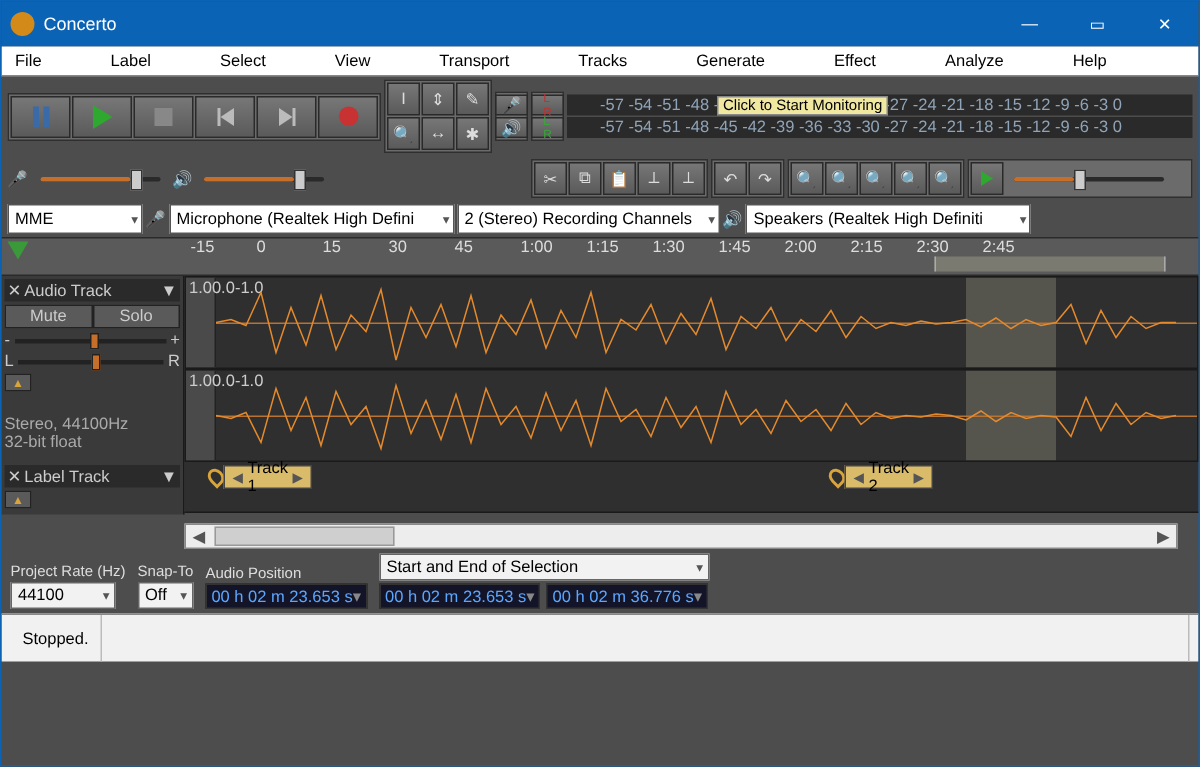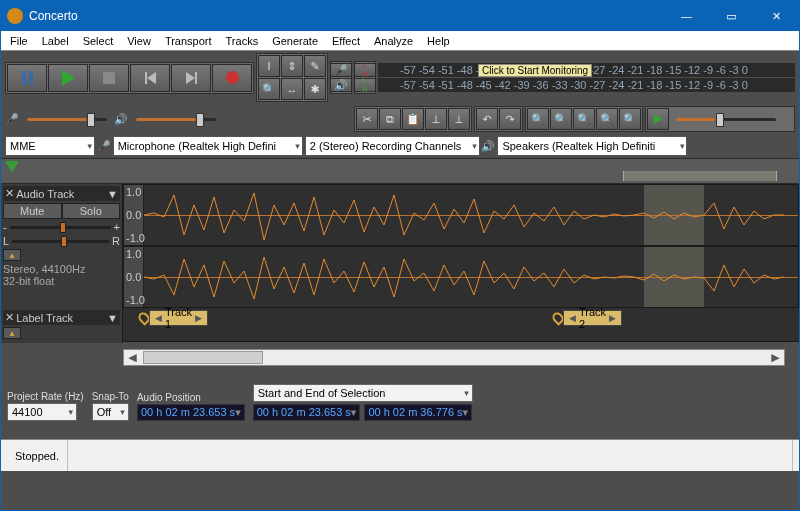--- a/index.html
+++ b/index.html
@@ -1,21 +1,21 @@
 <!DOCTYPE html>
 <html><head>
 <meta charset="utf-8">
 <style>
   * { box-sizing: border-box; margin:0; padding:0; font-family: "Segoe UI", Tahoma, sans-serif; font-size:11px; }
   body { width:800px; height:511px; overflow:hidden; background:#4d4d4d; border:1px solid #0a63b5; }
   .titlebar { height:30px; background:#0a63b5; color:#fff; display:flex; align-items:center; }
   .titlebar .ico { width:16px; height:16px; margin:0 6px; background:#d48a18; border-radius:50%; }
   .titlebar .title { flex:1; font-size:12px; }
   .winbtn { width:45px; height:30px; display:flex;align-items:center;justify-content:center; color:#fff;}
-  .menubar { height:20px; background:#fff; border-bottom:1px solid #888; display:flex; align-items:center; padding-left:2px;}
+  .menubar { height:20px; background:#fff; border-bottom:1px solid #888; display:flex; align-items:center; padding-left:2px;gap:32px;}
   .menubar span{ padding:2px 7px; color:#000; cursor:default;}
   .toolrow { background:#4d4d4d; padding:2px 4px; display:flex; align-items:center; gap:2px;}
   .tgroup { background:#6b6b6b; border:1px solid #2f2f2f; display:flex; align-items:center; padding:1px; gap:1px;}
   .tbtn { width:32px; height:28px; background:linear-gradient(#777,#5a5a5a); border:1px solid #2a2a2a; display:flex;align-items:center;justify-content:center; color:#ddd;}
   .tbtn.small{width:22px;height:22px;}
   .meter { height:28px; background:#2a2a2a; color:#8fa4b8; display:flex; align-items:center; font-size:9px; position:relative; overflow:hidden; padding-left:22px;}
   .meter .ticks{ letter-spacing:0px; white-space:nowrap;}
   .meter .bubble{ position:absolute; top:1px; left:100px; background:#f0e7a1; color:#000; border:1px solid #888; padding:0 3px; font-size:10px;}
   .devrow { background:#4d4d4d; display:flex; align-items:center; gap:2px; padding:2px 4px;}
   .combo { background:#fff; border:1px solid #555; height:20px; display:flex; align-items:center; padding:0 14px 0 4px; position:relative; color:#000;}
@@ -31,39 +31,39 @@
   .tl-ruler .lbls{display:flex; }
   .tl-ruler .lbls span{width:44px; text-align:left;}
   .trackarea{display:flex; background:#4d4d4d;}
   .trackhead{width:122px; background:#3a3a3a; color:#ccc; font-size:10px; padding:2px; border-right:1px solid #1a1a1a;}
   .th-title{background:#2a2a2a; padding:1px 2px; display:flex; align-items:center; gap:2px;}
   .th-btns{display:flex; margin:2px 0;}
   .th-btns .b{flex:1; background:#5a5a5a; border:1px solid #222; text-align:center; padding:1px 0;}
   .th-gain, .th-pan{display:flex; align-items:center; margin:2px 0; font-size:9px;}
   .th-gain .s,.th-pan .s{flex:1; height:3px; background:#222; margin:0 3px; position:relative;}
   .th-gain .k,.th-pan .k{position:absolute; top:-4px; width:6px;height:11px; background:#c56f2b;border:1px solid #222;}
-  .th-info{font-size:9px; color:#aaa; margin-top:2px;}
+  .th-info{font-size:9px; color:#aaa; margin-top:16px;}
   .trackbody{flex:1; display:flex; flex-direction:column;}
   .wave{height:62px; background:#2f2f2f; border:1px solid #1a1a1a; position:relative; overflow:hidden;}
-  .wave .amp-scale{position:absolute;left:0;top:0;bottom:0;width:20px;background:#4a4a4a;color:#ccc;font-size:8px;display:flex;flex-direction:column;justify-content:space-between;padding:1px 2px;border-right:1px solid #222;}
+  .wave .amp-scale{position:absolute;left:0;top:0;bottom:0;width:20px;background:#4a4a4a;color:#ccc;font-size:8px;display:flex;flex-direction:row;justify-content:space-between;padding:1px 2px;border-right:1px solid #222;}
   .wave .mid{position:absolute;left:20px;right:0;top:50%;height:1px;background:#b87333;}
   .wave svg{position:absolute;left:20px;top:0;height:100%;}
   .wave .sel{position:absolute; top:0;bottom:0; background:rgba(200,200,170,.25);}
   .labeltrack{display:flex;}
   .lbl-head{width:122px;background:#3a3a3a;color:#ccc;font-size:10px;padding:2px;border-right:1px solid #1a1a1a;}
   .lbl-body{flex:1;height:34px;background:#2f2f2f;position:relative;border-bottom:1px solid #1a1a1a;}
   .lbl-mark{position:absolute; top:4px;}
   .lbl-mark .pin{width:10px;height:12px; border:2px solid #d9a43b; border-radius:50% 50% 50% 0; transform:rotate(-45deg); background:#2f2f2f;}
   .lbl-mark .tag{position:absolute; left:10px; top:-2px; background:#d9bb6a; color:#000; padding:0 5px; border:1px solid #444; display:flex;align-items:center; height:16px;}
   .lbl-mark .tag::before,.lbl-mark .tag::after{content:"◀"; color:#555; font-size:9px;}
   .lbl-mark .tag::after{content:"▶";}
   .hsb{height:17px;background:#ededed;border:1px solid #888;display:flex;align-items:center; margin-left:122px;margin-top:6px;margin-right:14px}
   .hsb .arr{width:17px;text-align:center;color:#555;}
   .hsb .thumb{height:13px;width:120px;background:#cfcfcf;border:1px solid #999;margin-left:2px;}
-  .bottompanel{background:#4d4d4d; color:#ccc; padding:18px 6px;}
+  .bottompanel{background:#4d4d4d; color:#ccc; padding:3px 6px;}
   .bprow{display:flex;gap:8px;align-items:flex-end;}
   .bpfield label{display:block;font-size:10px; color:#ddd; margin-bottom:1px;}
   .tcode{background:#141428;color:#5aa7ff;font-family:monospace;font-size:11px;padding:1px 3px;border:1px solid #333; letter-spacing:0px;}
   .bigcombo{background:#f2f2f2;color:#000;border:1px solid #666;padding:1px 4px 1px 4px;position:relative;height:18px;display:flex;align-items:center;}
   .bigcombo::after{content:"▾";position:absolute;right:3px;color:#555;font-size:9px;}
   .status{height:32px;background:#f1f1f1;color:#000;display:flex;align-items:center;padding:0 6px;border-top:1px solid #888;}
   .status .cell{padding:0 8px; border-right:1px solid #bbb;height:100%;display:flex;align-items:center;}
   
   .ico-play{width:0;height:0;border-top:8px solid transparent;border-bottom:8px solid transparent;border-left:13px solid #2ea82e;}
   .ico-pause{display:flex;gap:3px;} .ico-pause i{width:4px;height:14px;background:#3a6aa8;}
@@ -228,20 +228,35 @@
   <div class="combo" style="width:190px">
       <span>Speakers (Realtek High Definiti</span>
     </div>
 </div>
 
 <div class="timeline">
   <div class="tl-head">
       <div class="playtri"></div>
     </div>
   <div class="tl-ruler">
+    <div class="lbls" style="margin-left:4px;">
+      <span>-15</span>
+      <span>0</span>
+      <span>15</span>
+      <span>30</span>
+      <span>45</span>
+      <span>1:00</span>
+      <span>1:15</span>
+      <span>1:30</span>
+      <span>1:45</span>
+      <span>2:00</span>
+      <span>2:15</span>
+      <span>2:30</span>
+      <span>2:45</span>
+    </div>
     <div style="position:absolute;left:500px;right:22px;top:12px;height:10px;background:rgba(200,200,170,.3);border-left:1px solid #aaa;border-right:1px solid #aaa;"></div>
   </div>
 </div>
 
 <div class="trackarea">
   <div class="trackhead">
     <div class="th-title">
         <span>✕</span>
         <span>Audio Track</span>
         <span style="margin-left:auto">▼</span>

